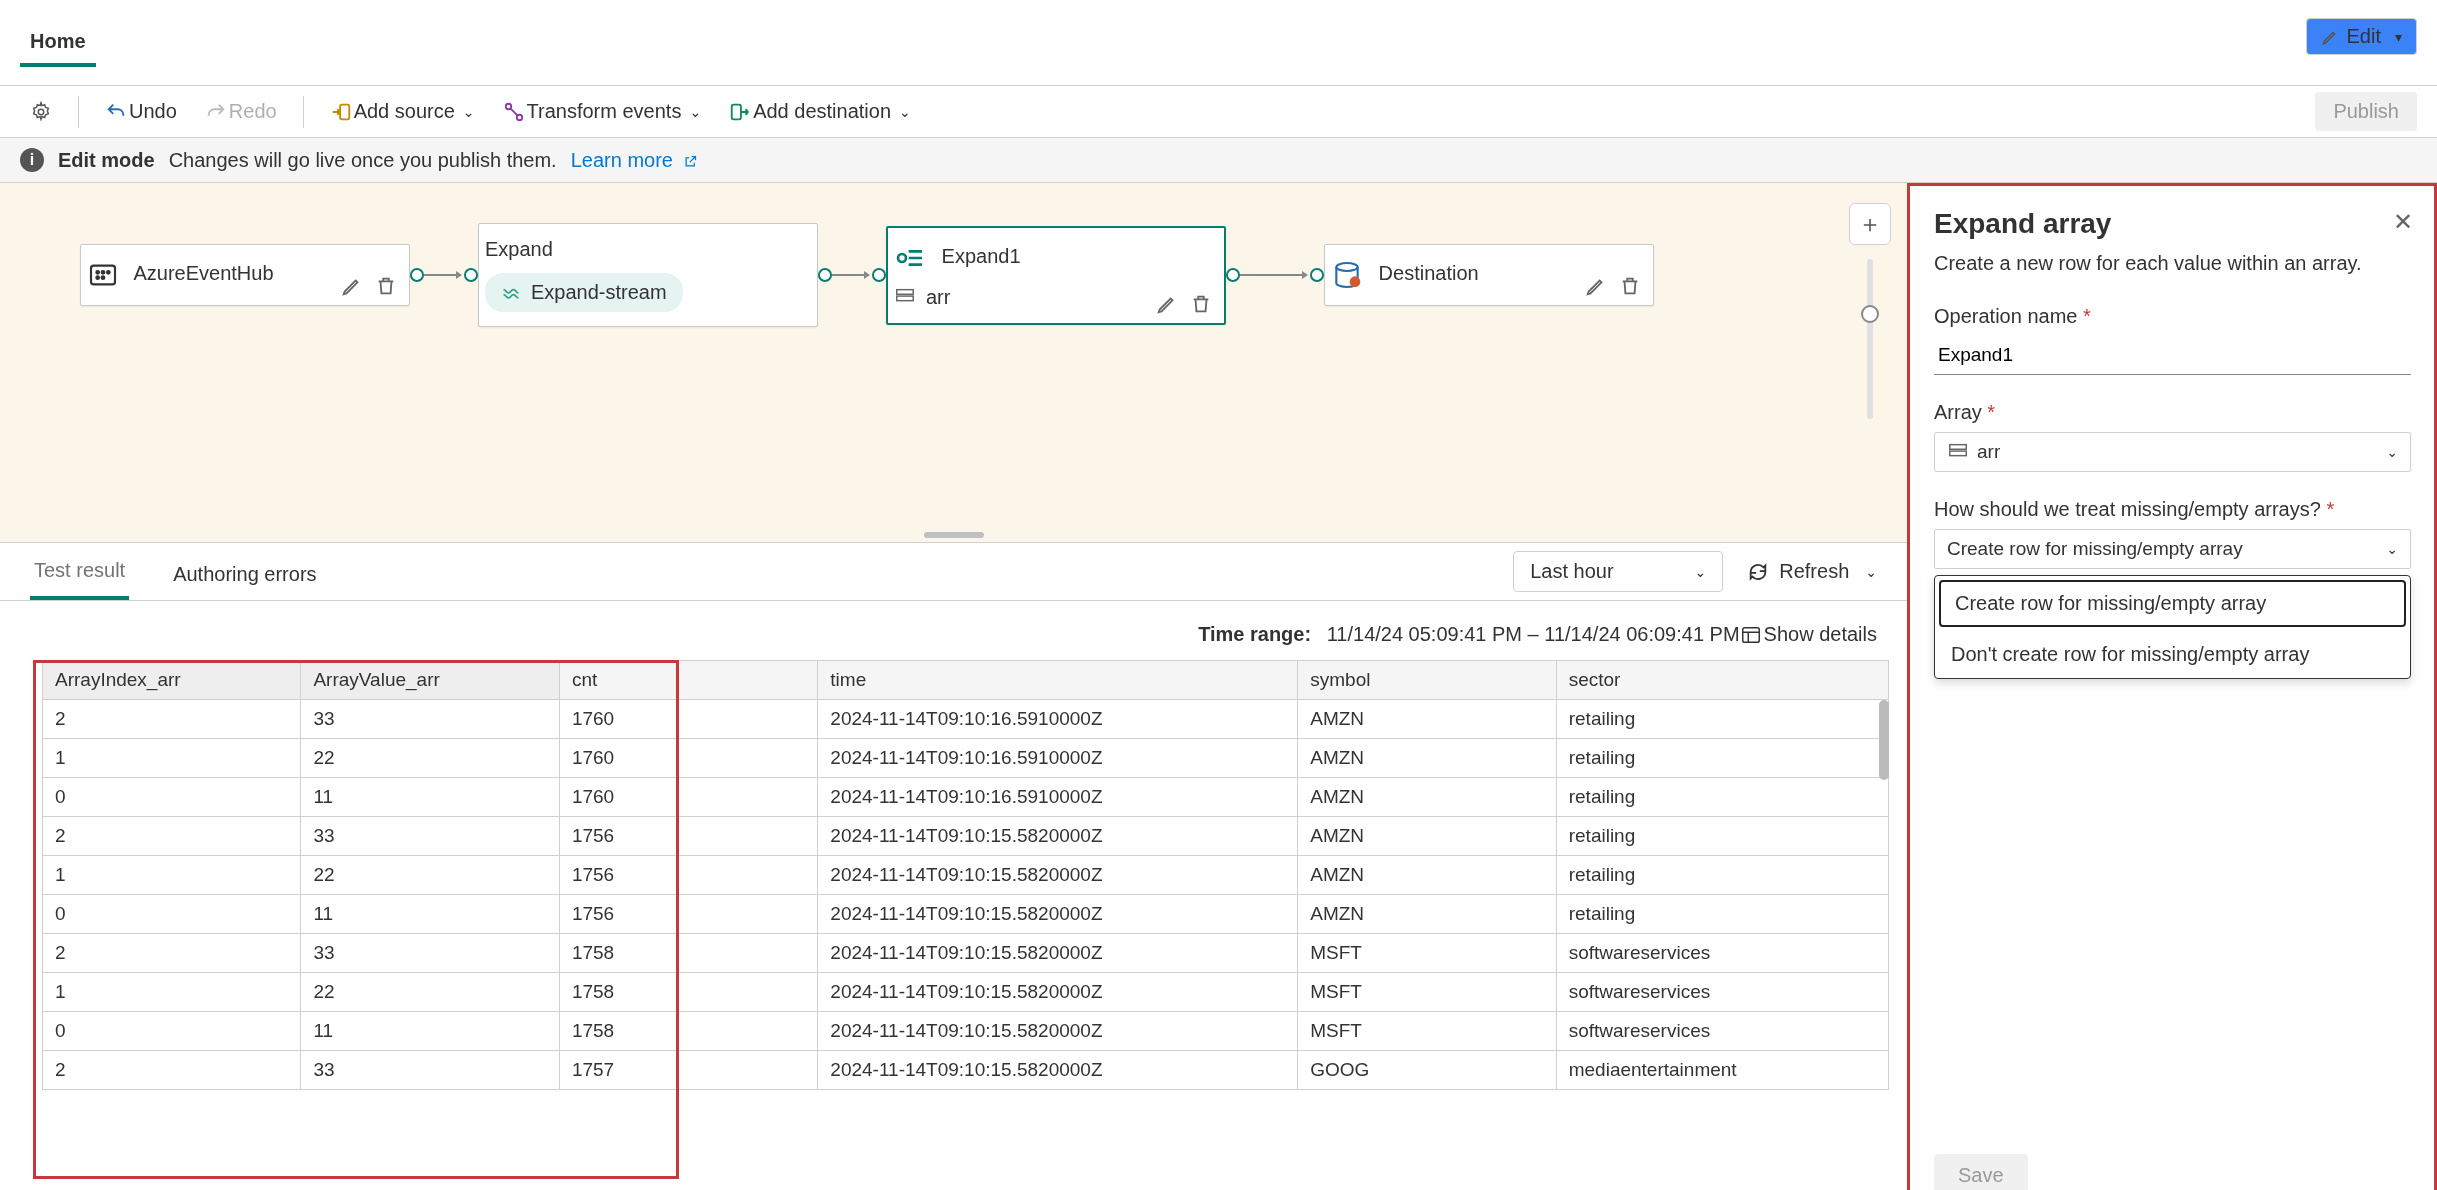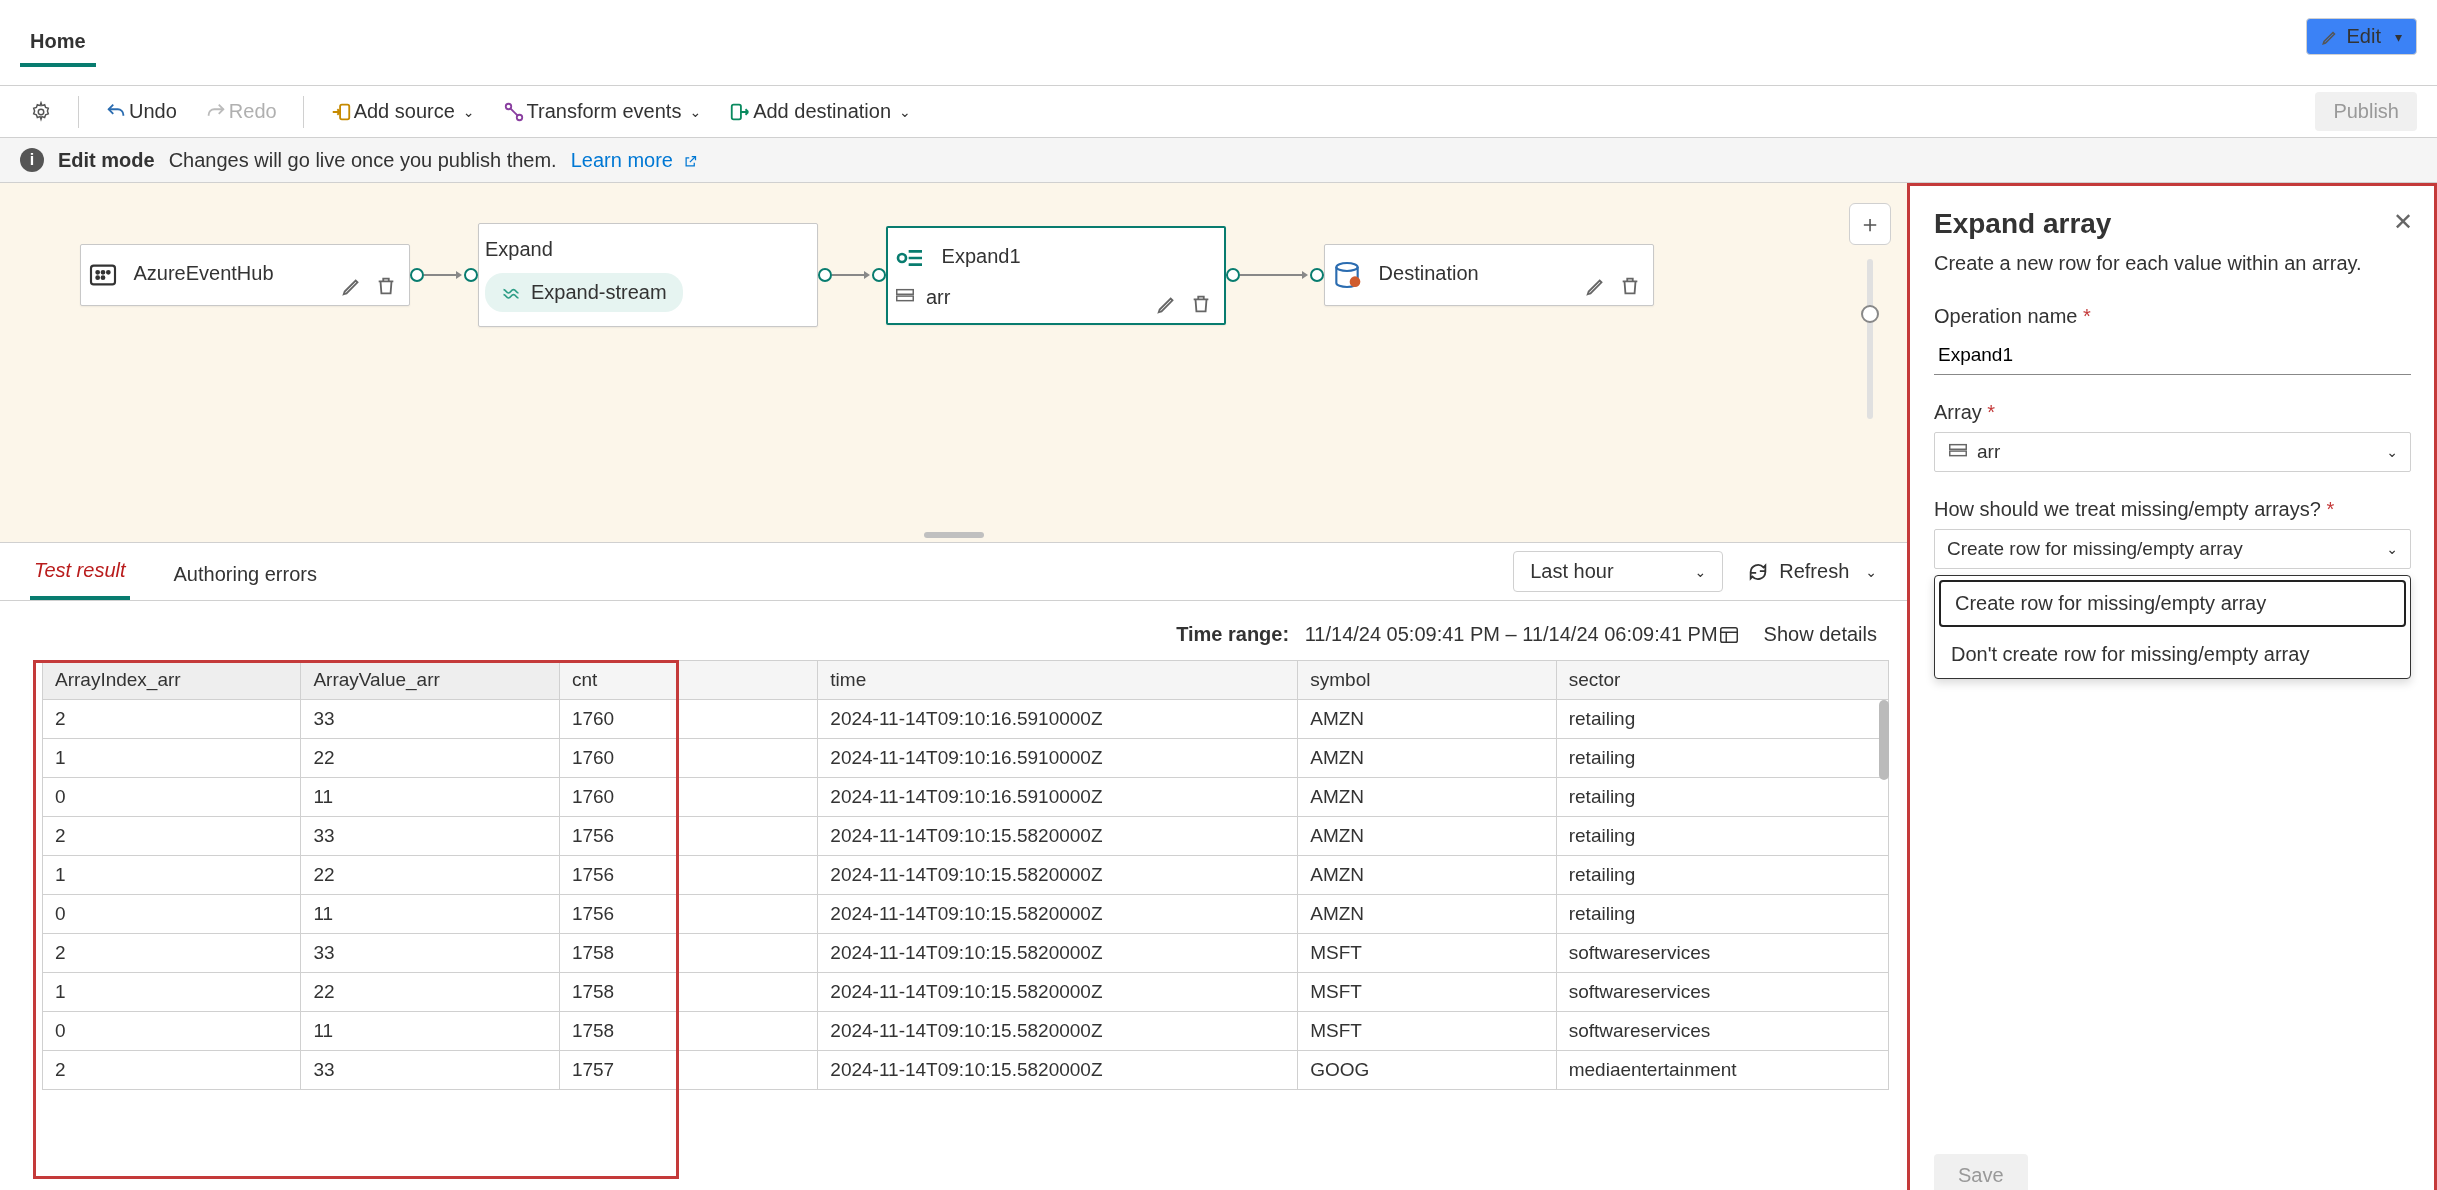--- a/index.html
+++ b/index.html
@@ -56,27 +56,27 @@
   .arrow svg{width:100%;height:16px;}
   .side-controls{position:absolute;right:16px;top:20px;display:flex;flex-direction:column;align-items:center;gap:10px;}
   .side-btn{width:42px;height:42px;border:1px solid var(--border);border-radius:6px;background:#fff;display:flex;align-items:center;justify-content:center;font-size:24px;color:#555;}
   .slider{height:160px;width:6px;background:#e0e0e0;border-radius:3px;position:relative;display:flex;justify-content:center;margin-top:4px;}
   .slider .thumb{width:18px;height:18px;border-radius:50%;background:#fff;border:2px solid #888;position:absolute;top:46px;}
   .drag-handle{width:60px;height:6px;background:#c0c0c0;border-radius:3px;position:absolute;left:50%;transform:translateX(-50%);bottom:4px;}
   
   .tabs-row{display:flex;align-items:center;justify-content:space-between;border-bottom:1px solid var(--border);padding:0 30px;}
   .tabs{display:flex;gap:40px;align-items:flex-end;}
   .tab{padding:16px 4px 14px;cursor:pointer;}
-  .tab.active{border-bottom:4px solid var(--teal);color:#b91c1c;font-style:italic;}
+  .tab.active{border-bottom:4px solid var(--teal);color:#737373;}
   .tabs-right{display:flex;align-items:center;gap:24px;}
   .select{border:1px solid var(--border);border-radius:4px;padding:8px 16px;display:flex;align-items:center;gap:60px;min-width:210px;justify-content:space-between;}
   .refresh{display:flex;align-items:center;gap:10px;}
   .time-row{display:flex;align-items:center;justify-content:flex-end;padding:22px 30px 14px;}
   .time-row .lbl{font-weight:600;margin-right:10px;}
-  .detail-link{display:flex;align-items:center;gap:24px;color:#333;}
+  .detail-link{display:flex;align-items:center;gap:2px;color:#333;}
   
   .tbl-wrap{padding:0 30px 6px;position:relative;flex:1;min-height:0;overflow:hidden;}
   .tbl-wrap::after{content:"";position:absolute;left:33px;top:0;width:640px;bottom:28px;border:3px solid #c43a3a;pointer-events:none;}
   table{border-collapse:collapse;width:100%;table-layout:fixed;margin-left:12px;}
   th,td{border:1px solid var(--border);padding:8px 12px;text-align:left;font-weight:400;font-size:19px;white-space:nowrap;overflow:hidden;text-overflow:ellipsis;}
   th{background:var(--gray-bg);}
   th.hlcol{background:#eeeeee;}
   .vscroll{position:absolute;right:18px;top:40px;width:10px;height:80px;background:#bbb;border-radius:5px;}
   .hscroll{margin:6px 30px 0;height:10px;background:#eee;border-radius:5px;position:relative;}
   .hscroll .thumb{position:absolute;left:0;top:0;height:100%;width:42%;background:#bbb;border-radius:5px;}

